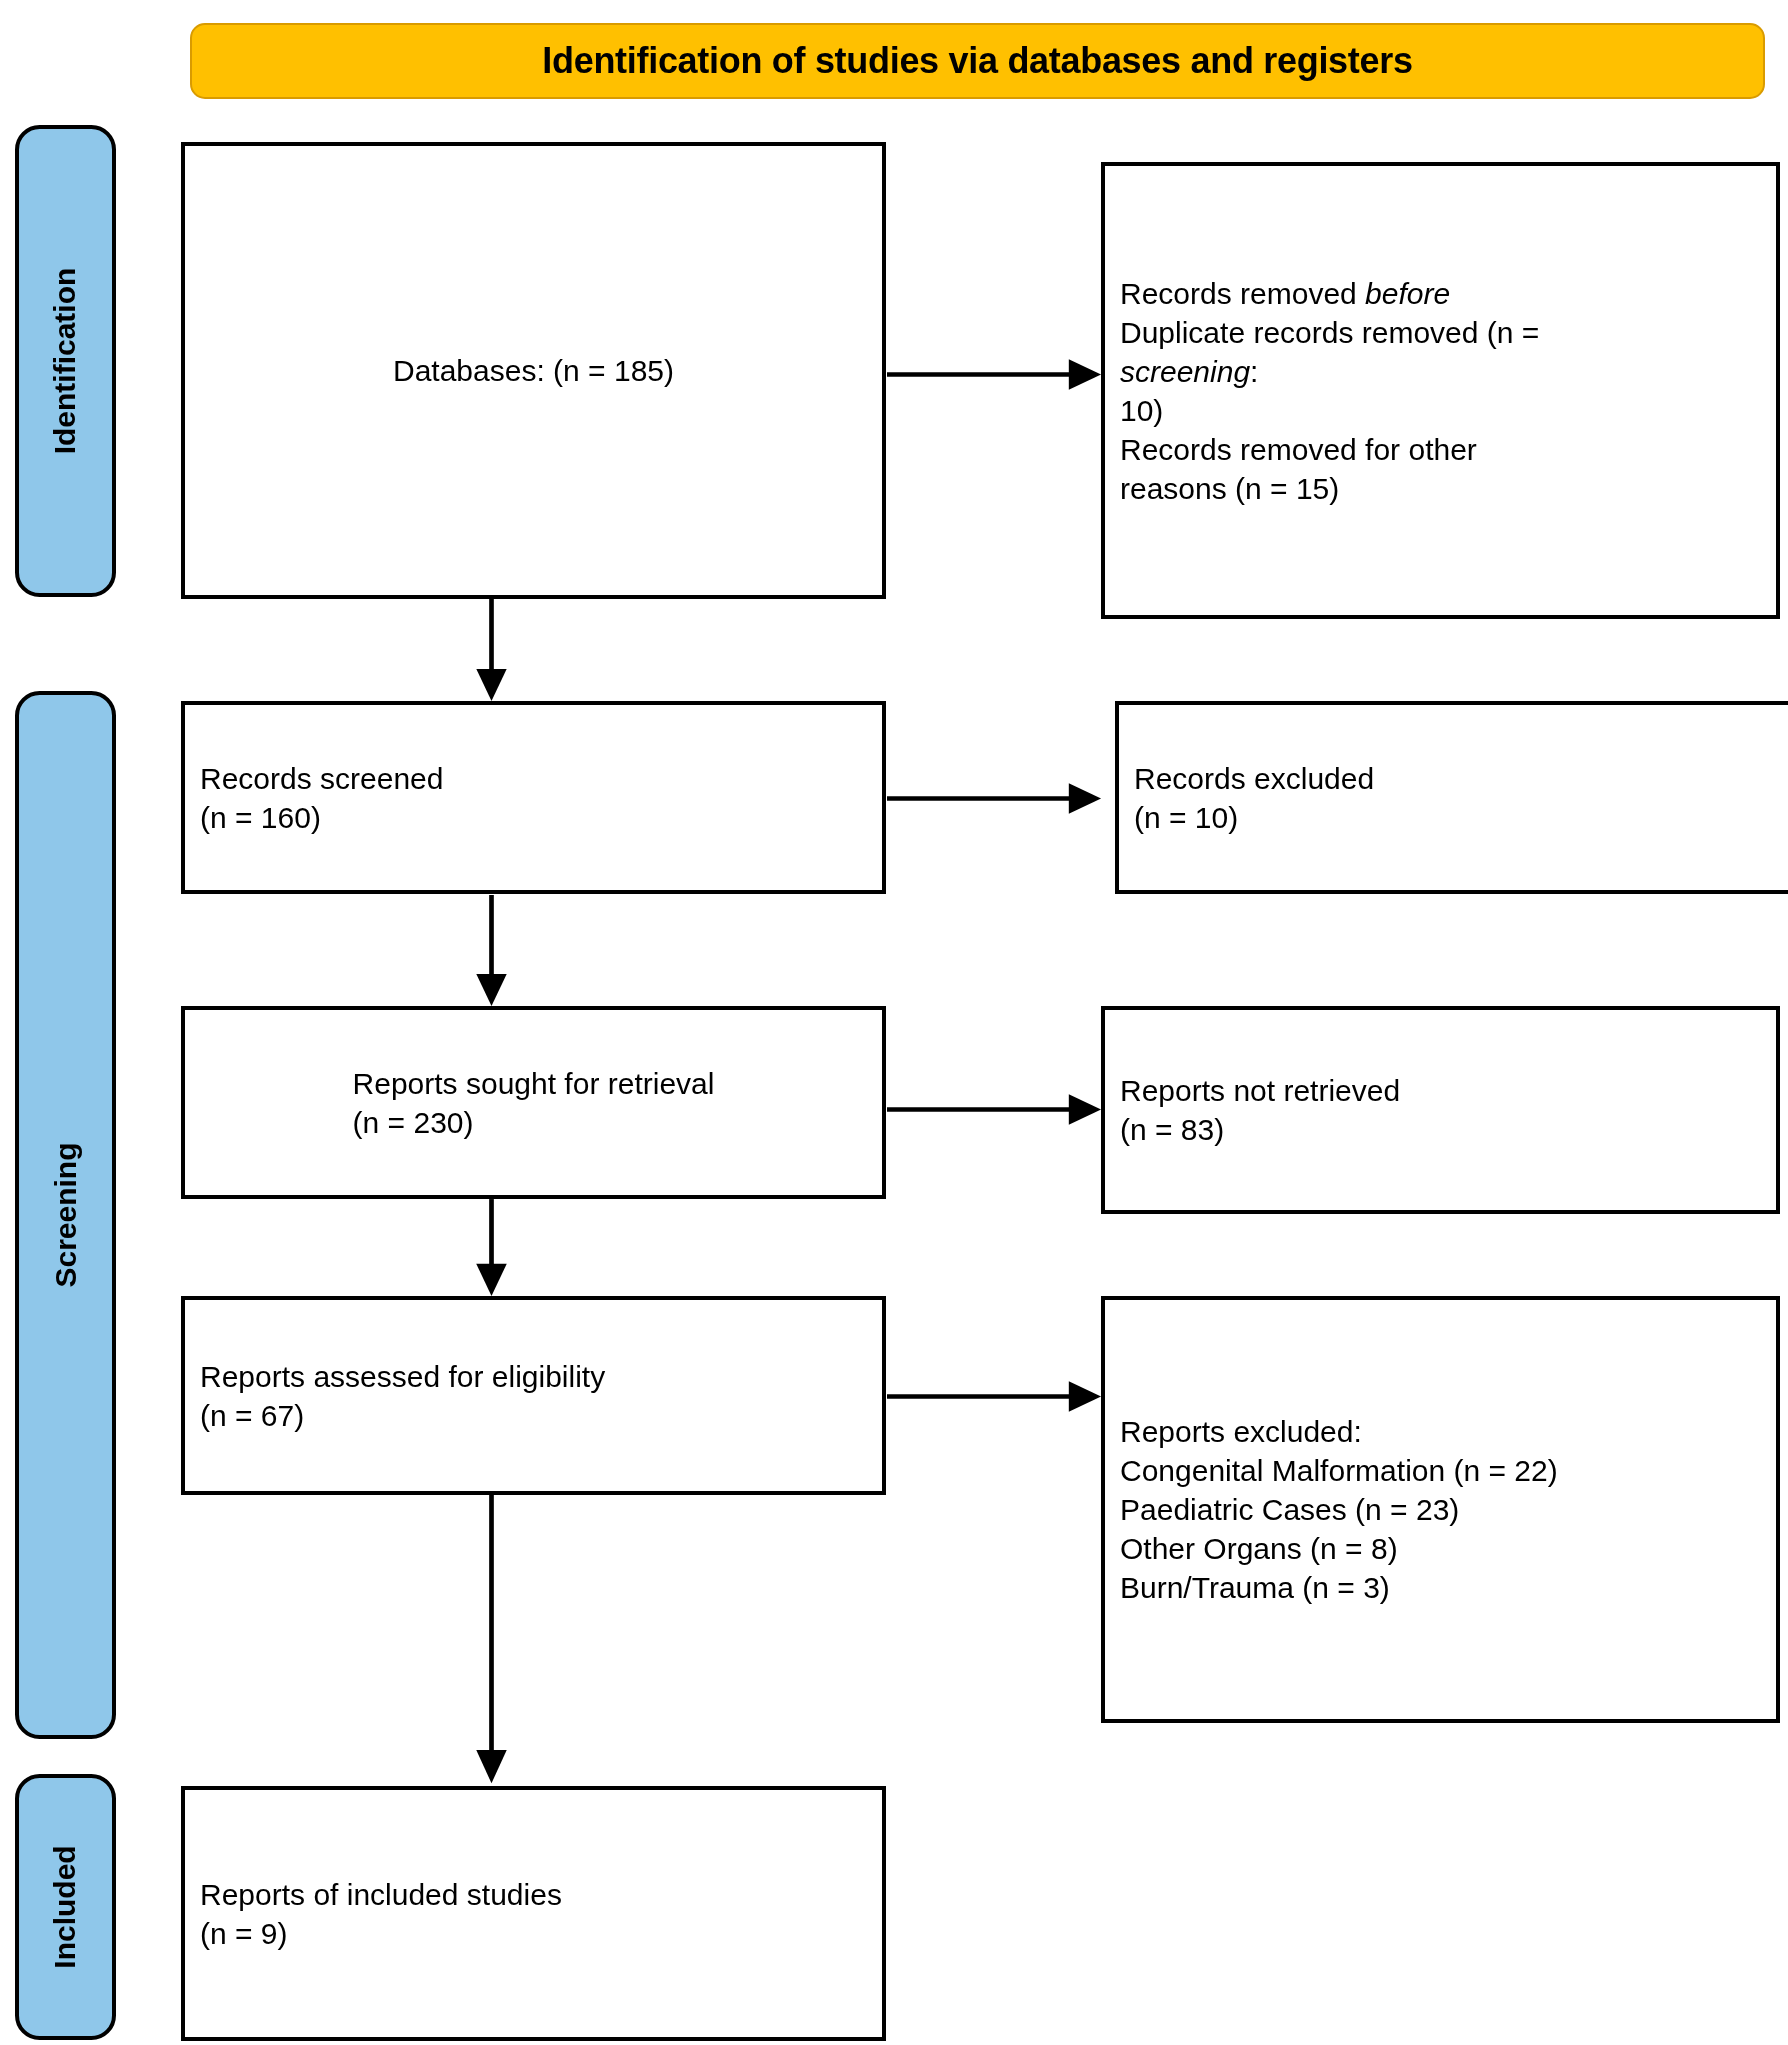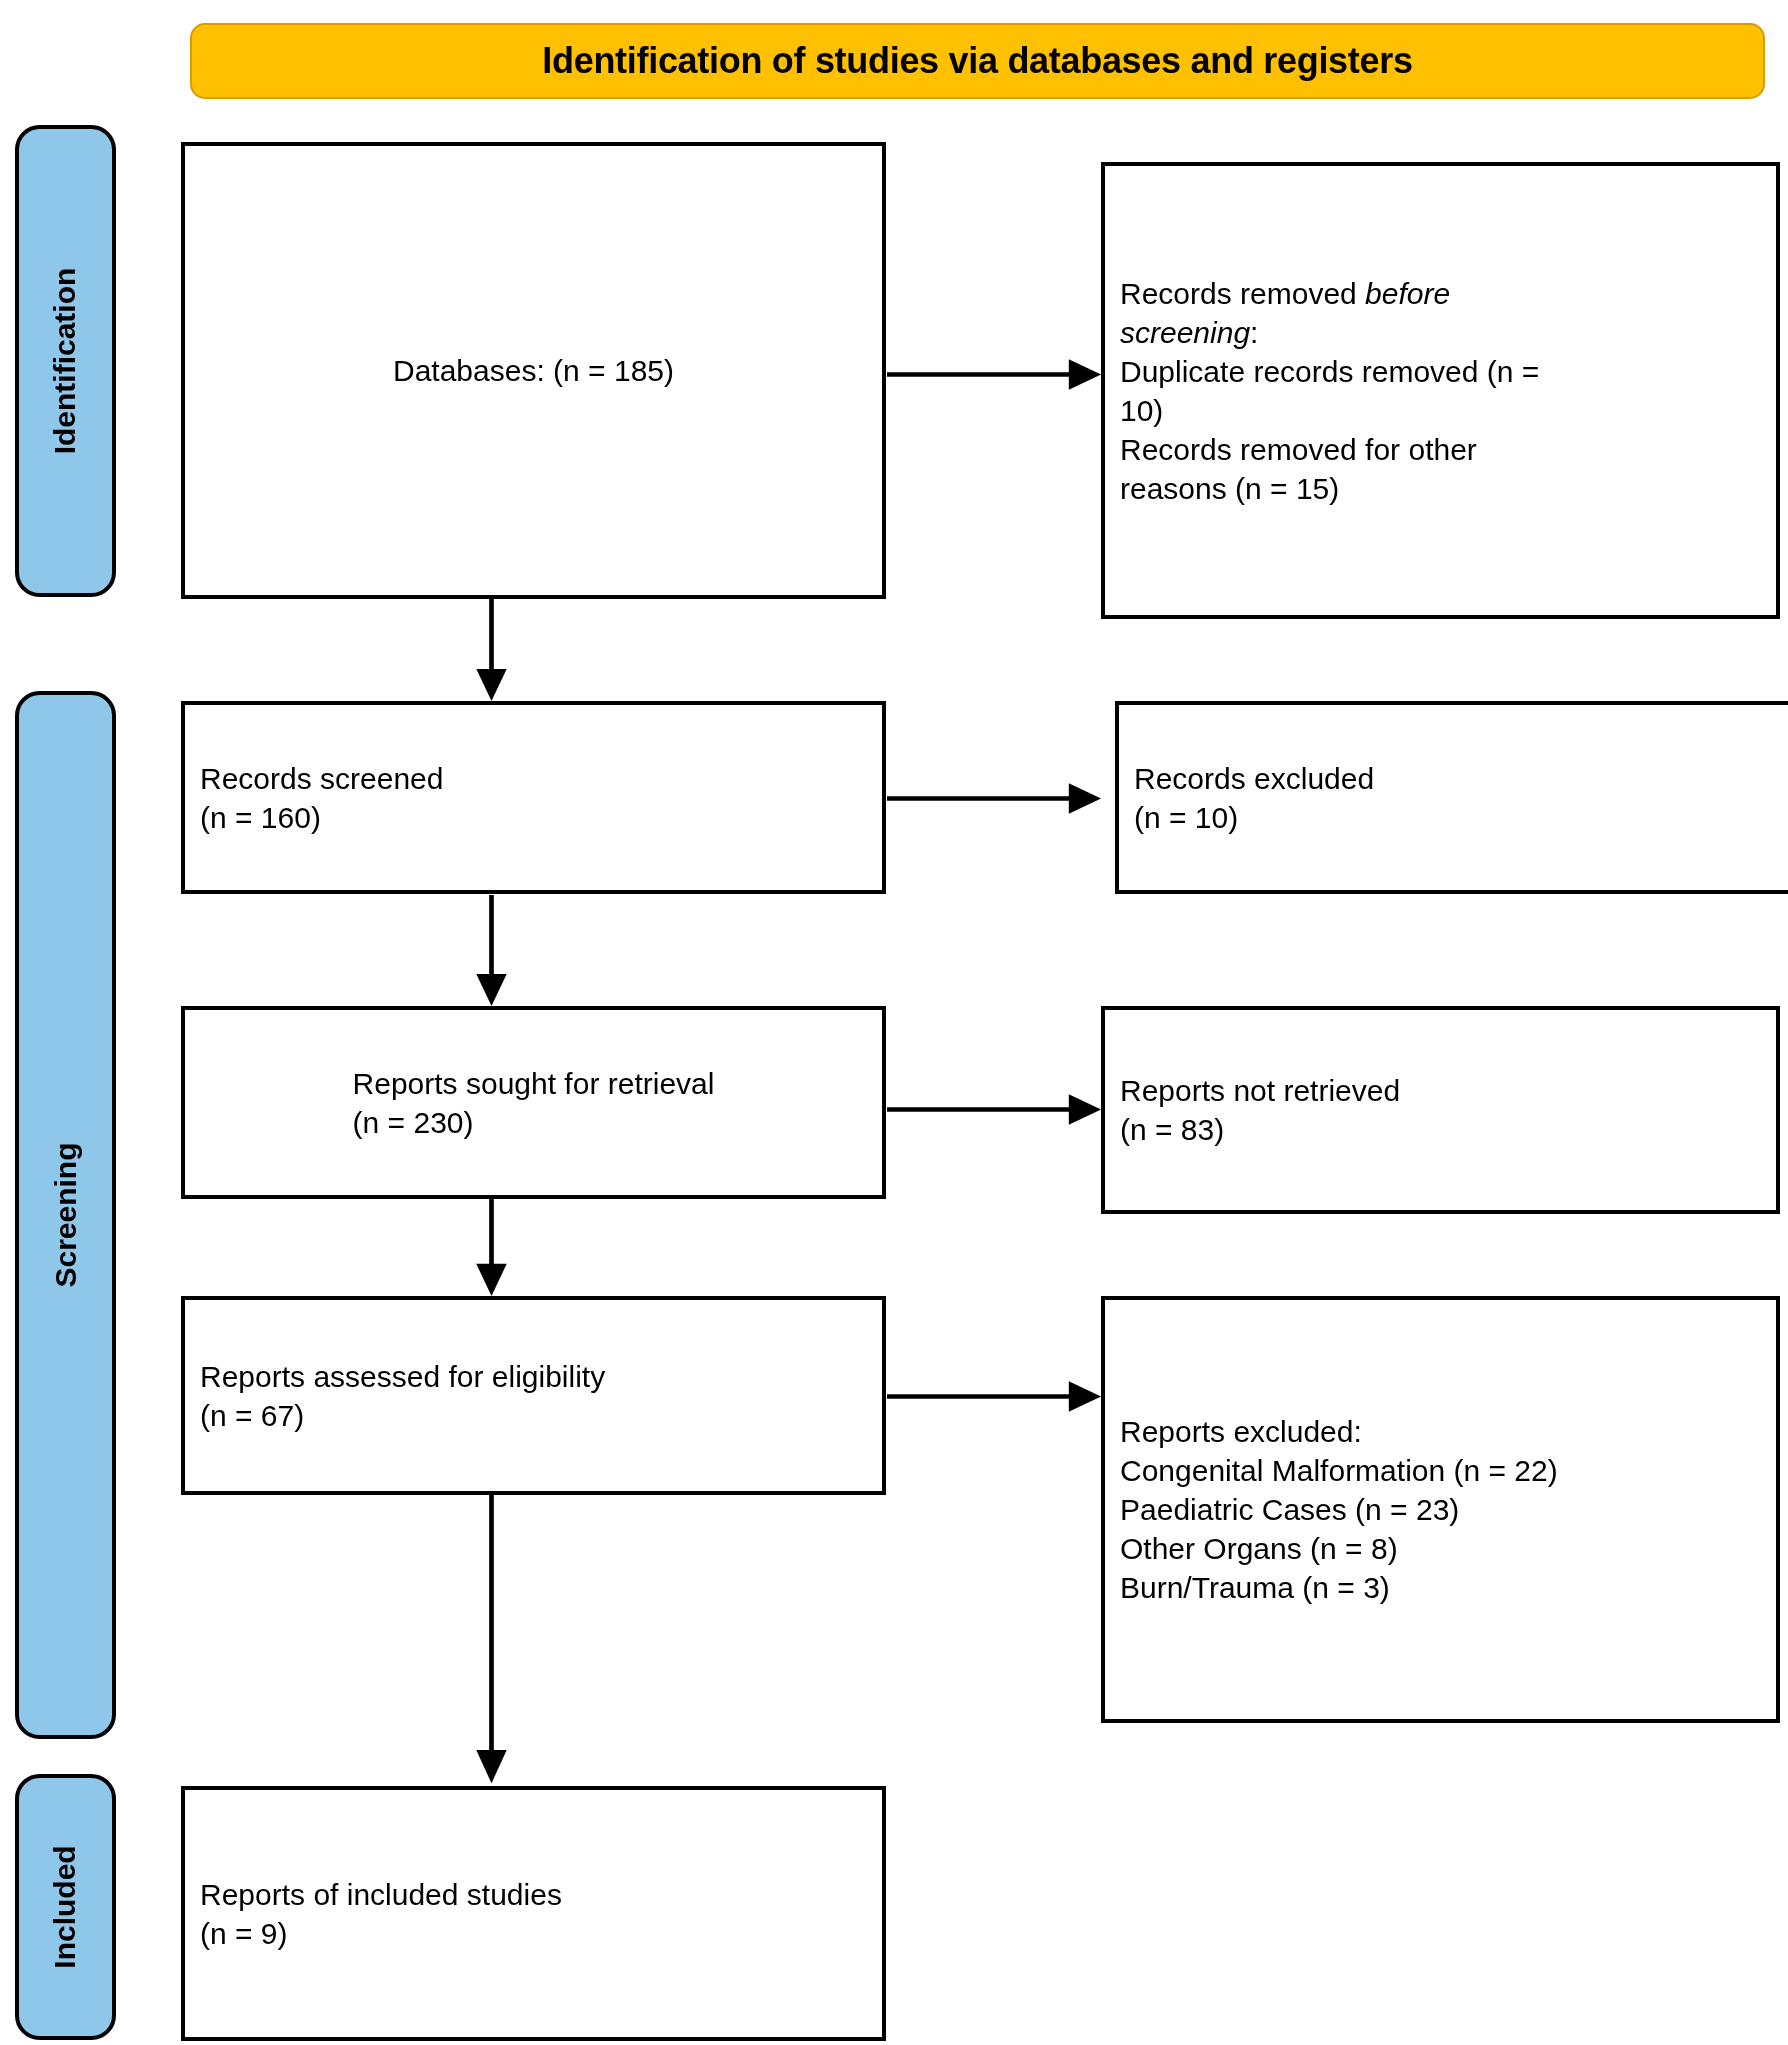--- a/index.html
+++ b/index.html
@@ -122,22 +122,22 @@
 
   <div class="box" style="left:181px; top:142px; width:705px; height:457px;">
     <div class="box-text center">
       <div>Databases: (n = 185)</div>
     </div>
   </div>
 
   <div class="box" style="left:1101px; top:126px; width:679px; height:457px;margin-top:36px;">
     <div class="box-text left">
       <div><span>Records removed </span><span class="ital">before</span></div>
+      <div>Duplicate records removed (n =</div>
       <div><span class="ital">screening</span><span>:</span></div>
-      <div>Duplicate records removed (n =</div>
       <div>10)</div>
       <div>Records removed for other</div>
       <div>reasons (n = 15)</div>
     </div>
   </div>
 
   <div class="box" style="left:181px; top:701px; width:705px; height:193px;">
     <div class="box-text left">
       <div>Records screened</div>
       <div>(n = 160)</div>

